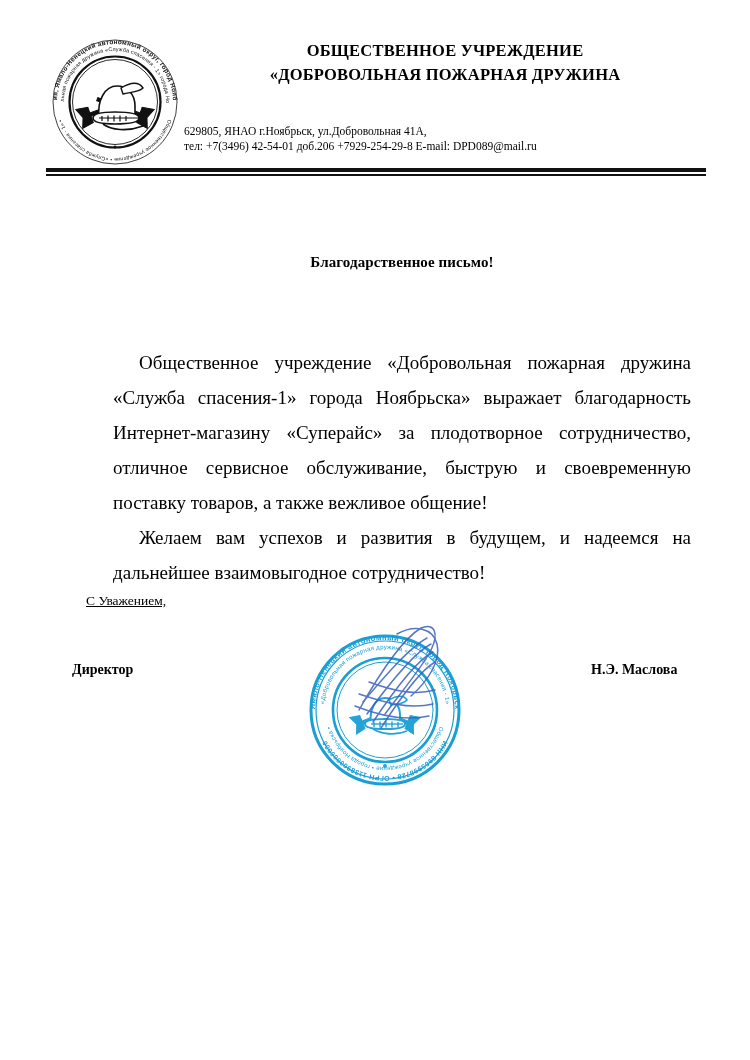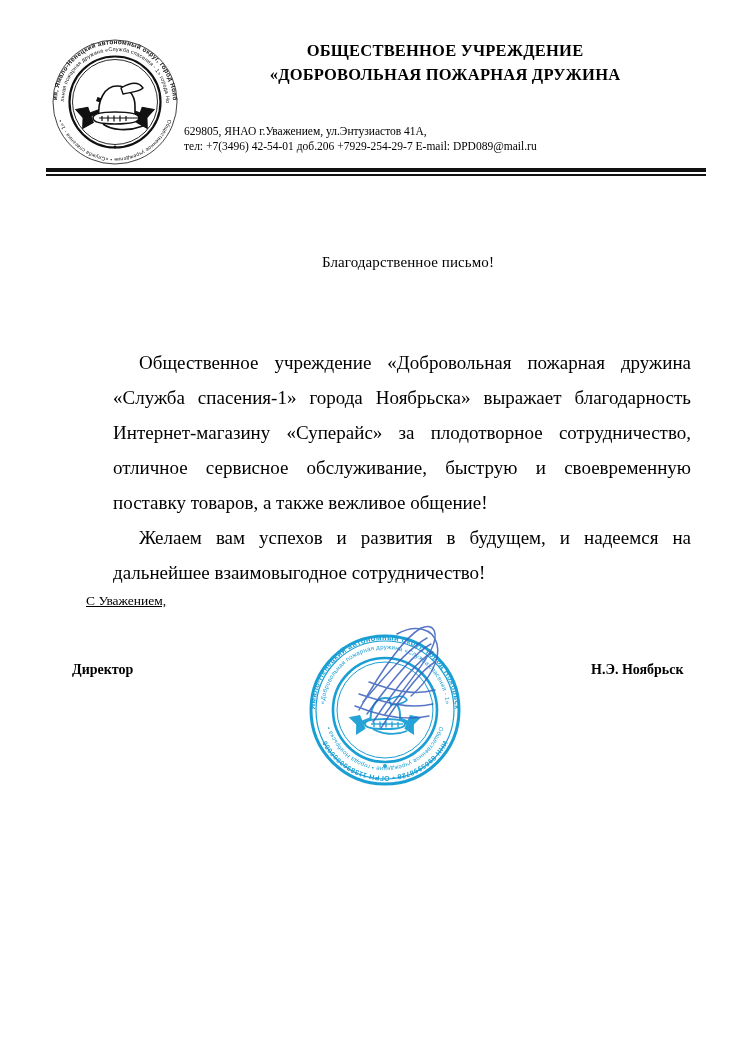--- a/index.html
+++ b/index.html
@@ -81,25 +81,25 @@
     left: 46px;
     top: 174px;
     width: 660px;
     height: 1.5px;
     background: #111;
   }
 
   
   .doc-title {
     position: absolute;
-    left: 119px;
+    left: 113px;
     top: 254px;
     width: 578px;
     text-align: center;
-    font-weight: normal;
+    font-weight: bold;
     font-size: 15px;
     letter-spacing: 0.1px;
   }
 
   .body-text {
     position: absolute;
     left: 113px;
     top: 345px;
     width: 578px;
     font-size: 19px;
@@ -199,38 +199,38 @@
         <circle cx="68" cy="113" r="1.6" fill="#111"></circle>
       </svg>
     </div>
 
     <div class="org-title">
       <span class="ln ln1">ОБЩЕСТВЕННОЕ УЧРЕЖДЕНИЕ</span>
       <span class="ln ln2">«ДОБРОВОЛЬНАЯ ПОЖАРНАЯ ДРУЖИНА</span>
     </div>
 
     <div class="contacts">
-      <span class="cline">629805, ЯНАО г.Уважением, ул.Энтузиастов 41А,</span>
-      <span class="cline">тел: +7(3496) 42-54-01 доб.206 +7929-254-29-7 E-mail: DPD089@mail.ru</span>
+      <span class="cline">629805, ЯНАО г.Ноябрьск, ул.Добровольная 41А,</span>
+      <span class="cline">тел: +7(3496) 42-54-01 доб.206 +7929-254-29-8 E-mail: DPD089@mail.ru</span>
     </div>
 
     <div class="rule-thick"></div>
     <div class="rule-thin"></div>
   </div>
 
   <div class="doc-title">Благодарственное письмо!</div>
 
   <div class="body-text">
     <p>Общественное учреждение «Добровольная пожарная дружина «Служба спасения-1» города Ноябрьска» выражает благодарность Интернет-магазину «Суперайс» за плодотворное сотрудничество, отличное сервисное обслуживание, быструю и своевременную поставку товаров, а также вежливое общение!</p>
     <p>Желаем вам успехов и развития в будущем, и надеемся на дальнейшее взаимовыгодное сотрудничество!</p>
   </div>
 
   <div class="closing">С Уважением,</div>
   <div class="sign-role">Директор</div>
-  <div class="sign-name">Н.Э. Ноябрьск</div>
+  <div class="sign-name">Н.Э. Маслова</div>
 
   <div class="stamp">
     <svg viewBox="0 0 176 176" xmlns="http://www.w3.org/2000/svg">
       <defs>
         <path id="stOuterTop" d="M 88 92 m -70 0 a 70 70 0 1 1 140 0" fill="none"></path>
         <path id="stOuterBot" d="M 88 92 m 66 0 a 66 66 0 1 1 -132 0" fill="none"></path>
         <path id="stMidTop" d="M 88 92 m -61 0 a 61 61 0 1 1 122 0" fill="none"></path>
         <path id="stMidBot" d="M 88 92 m 57 0 a 57 57 0 1 1 -114 0" fill="none"></path>
       </defs>
 

